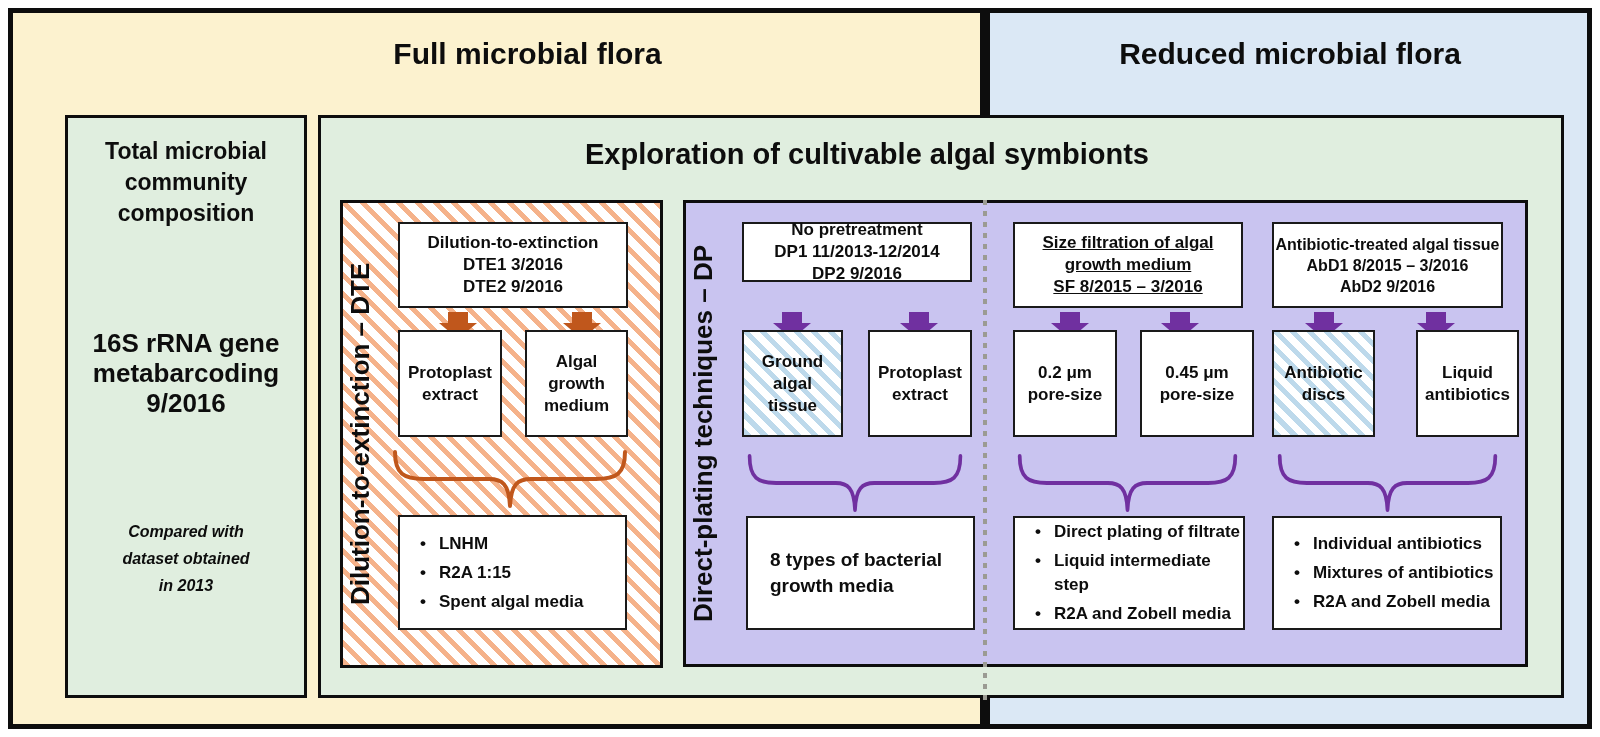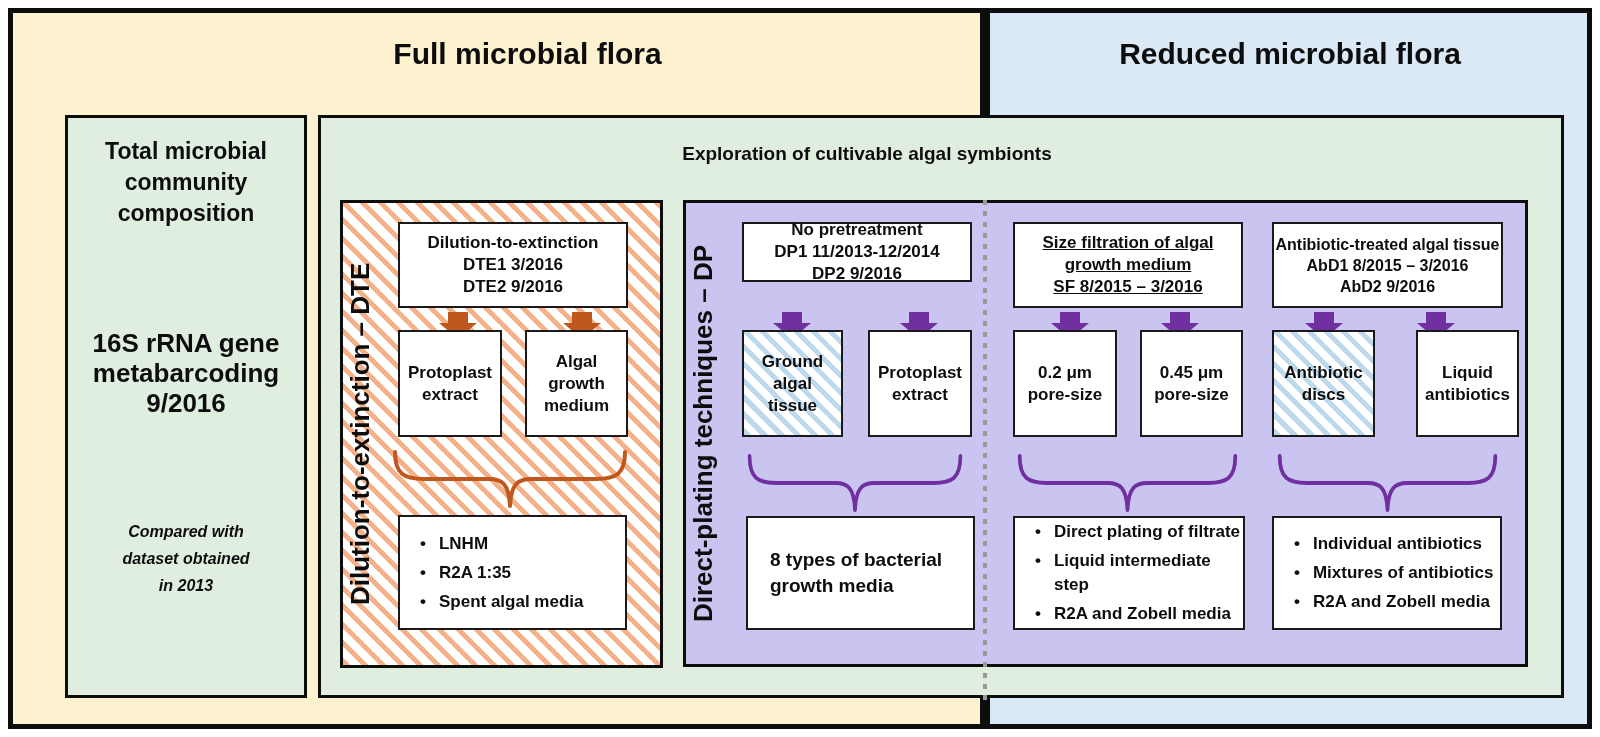--- a/index.html
+++ b/index.html
@@ -17,21 +17,21 @@
   .top-title{top:36px;font-size:30px;line-height:36px;text-align:center;}
 
   
   .green-panel{background:#e0eedf;border:3px solid #0d0d0d;}
   .total-box{left:65px;top:115px;width:242px;height:583px;}
   .total-box .tblock{left:0;right:0;text-align:center;}
   .tc-title{top:18px;font-size:23px;line-height:31px;}
   .tc-method{top:210px;font-size:26px;line-height:30px;}
   .tc-note{top:400px;font-size:16px;line-height:27px;font-style:italic;}
   .exploration-box{left:318px;top:115px;width:1246px;height:583px;}
-  .exp-title{left:0;top:20px;width:1092px;text-align:center;font-size:19px;line-height:32px;}
+  .exp-title{left:0;top:20px;width:1092px;text-align:center;font-size:29px;line-height:32px;}
 
   
   .dte-panel{left:19px;top:82px;width:323px;height:468px;border:3px solid #0d0d0d;
     background:repeating-linear-gradient(45deg,#f5b28a 0px,#f5b28a 5px,#ffffff 5px,#ffffff 13px);}
   .dp-panel{left:362px;top:82px;width:845px;height:467px;border:3px solid #0d0d0d;background:#c9c4f0;}
   .hatch-blue{background:repeating-linear-gradient(45deg,#bdd9eb 0px,#bdd9eb 5px,#ffffff 5px,#ffffff 12px) !important;}
 
   
   .vlabel{writing-mode:vertical-rl;transform:rotate(180deg);text-align:center;
     font-size:26px;line-height:30px;left:2px;top:0;}
@@ -119,21 +119,21 @@
             <path d="M 5,3 C 5,25 14,30 34,30 L 99,30 C 112,30 119,35 120,57 C 121,35 128,30 141,30 L 206,30 C 226,30 235,25 235,3" fill="none" stroke="#c0571c" stroke-width="4" stroke-linecap="round" stroke-linejoin="round"></path>
           </svg>
       </div>
 
       <div class="abs wbox media-flex" style="left:55px;top:312px;width:229px;height:115px;">
         <div class="media-list">
           <div class="brow">
               <span>LNHM</span>
             </div>
           <div class="brow">
-              <span>R2A 1:35</span>
+              <span>R2A 1:15</span>
             </div>
           <div class="brow">
               <span>Spent algal media</span>
             </div>
         </div>
       </div>
     </div>
 
     <div class="abs dp-panel">
       <div class="abs vlabel dp">Direct-plating techniques – DP</div>
@@ -168,21 +168,21 @@
       <div class="abs barrow violet" style="left:365px;top:109px;">
           <span class="shaft"></span>
           <span class="head"></span>
         </div>
       <div class="abs barrow violet" style="left:475px;top:109px;">
           <span class="shaft"></span>
           <span class="head"></span>
         </div>
       <div class="abs wbox pre" style="left:327px;top:127px;width:104px;height:107px;">0.2 μm
 pore-size</div>
-      <div class="abs wbox pre" style="left:454px;top:127px;width:103px;height:107px;">0.45 μm
+      <div class="abs wbox pre" style="left:454px;top:127px;width:114px;height:107px;">0.45 μm
 pore-size</div>
       <div class="abs brace" style="left:329px;top:250px;width:225px;height:60px;">
         <svg viewBox="0 0 240 60" preserveAspectRatio="none">
             <path d="M 5,3 C 5,25 14,30 34,30 L 99,30 C 112,30 119,35 120,57 C 121,35 128,30 141,30 L 206,30 C 226,30 235,25 235,3" fill="none" stroke="#7030a0" stroke-width="4" stroke-linecap="round" stroke-linejoin="round"></path>
           </svg>
       </div>
       <div class="abs wbox media-flex" style="left:327px;top:313px;width:232px;height:114px;">
         <div class="media-list">
           <div class="brow">
               <span>Direct plating of filtrate</span>

